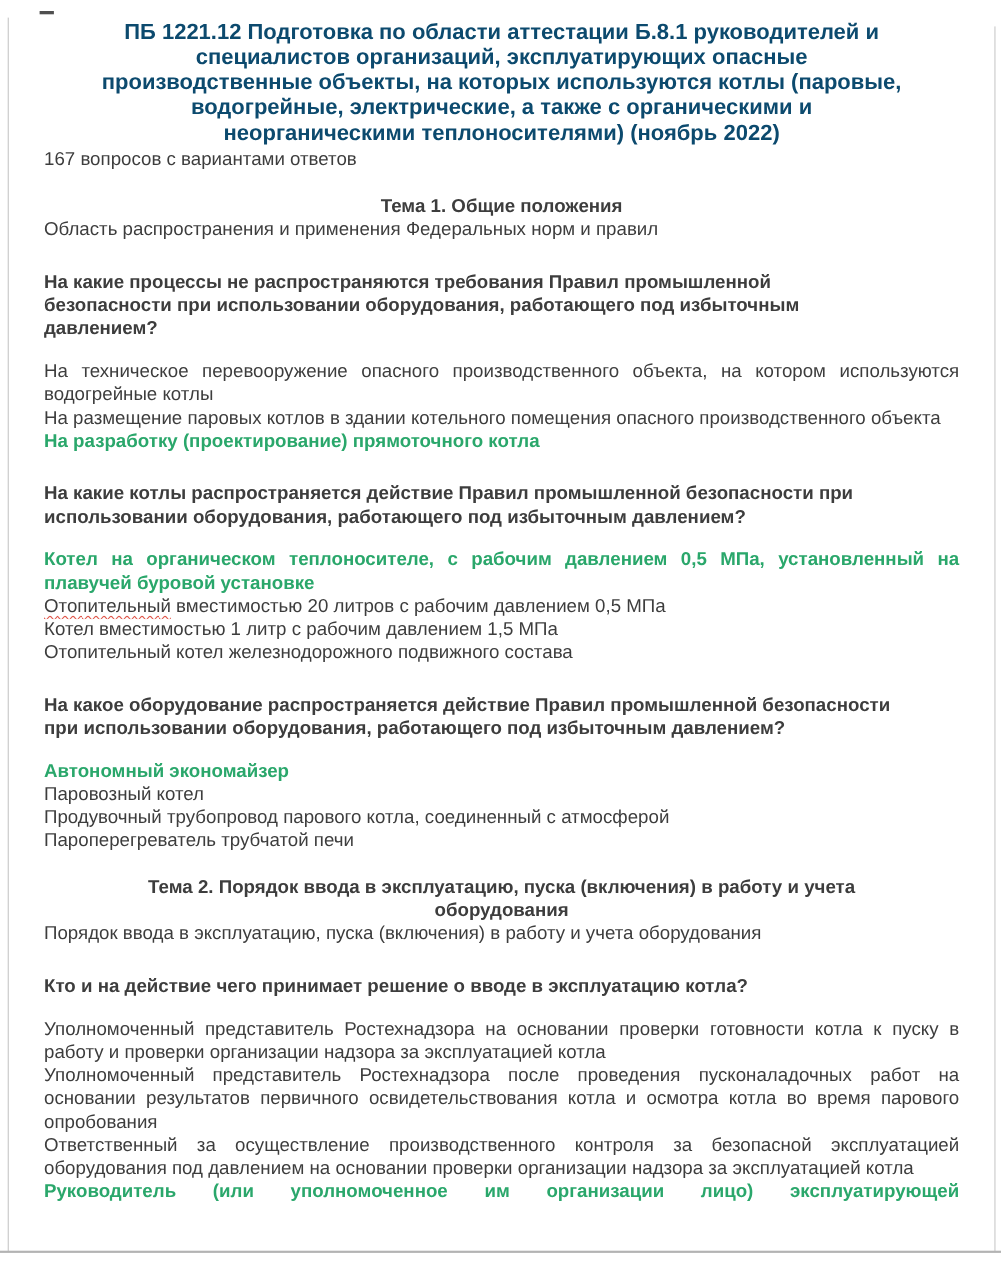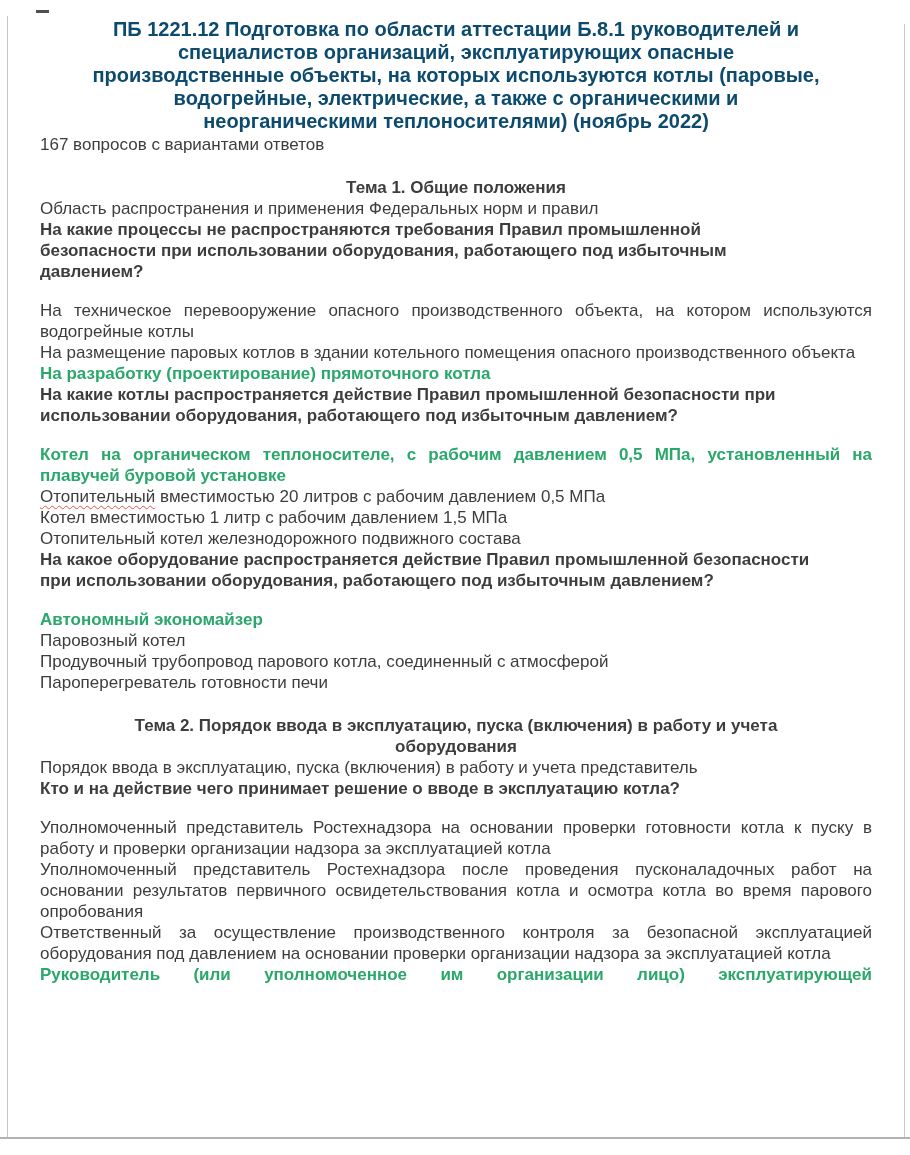--- a/index.html
+++ b/index.html
@@ -60,20 +60,21 @@
   }
   .theme-block { margin-top: 22px; }
   .theme-title {
     font-weight: bold;
     text-align: center;
     white-space: pre-line;
   }
   .theme-sub { text-align: left; }
   .question {
     font-weight: bold;
+    margin-top: 27px;
     white-space: pre-line;
   }
   .answers { margin-top: 18px; }
   .answer { margin: 0; }
   .justify { text-align: justify; }
   .justify-full { text-align: justify; text-align-last: justify; }
   .correct { color: #2aa76b; font-weight: bold; }
   .spellcheck {
     text-decoration: underline;
     text-decoration-style: wavy;
@@ -123,27 +124,27 @@
       <div class="answer">Котел вместимостью 1 литр с рабочим давлением 1,5 МПа</div>
       <div class="answer">Отопительный котел железнодорожного подвижного состава</div>
     </div>
 
     <div class="question">На какое оборудование распространяется действие Правил промышленной безопасности
 при использовании оборудования, работающего под избыточным давлением?</div>
     <div class="answers">
       <div class="answer correct">Автономный экономайзер</div>
       <div class="answer">Паровозный котел</div>
       <div class="answer">Продувочный трубопровод парового котла, соединенный с атмосферой</div>
-      <div class="answer">Пароперегреватель готовности печи</div>
+      <div class="answer">Пароперегреватель трубчатой печи</div>
     </div>
 
     <div class="theme-block">
       <div class="theme-title">Тема 2. Порядок ввода в эксплуатацию, пуска (включения) в работу и учета
 оборудования</div>
-      <div class="theme-sub">Порядок ввода в эксплуатацию, пуска (включения) в работу и учета представитель</div>
+      <div class="theme-sub">Порядок ввода в эксплуатацию, пуска (включения) в работу и учета оборудования</div>
     </div>
 
     <div class="question">Кто и на действие чего принимает решение о вводе в эксплуатацию котла?</div>
     <div class="answers">
       <div class="answer justify">Уполномоченный представитель Ростехнадзора на основании проверки готовности котла к пуску в работу и проверки организации надзора за эксплуатацией котла</div>
       <div class="answer justify">Уполномоченный представитель Ростехнадзора после проведения пусконаладочных работ на основании результатов первичного освидетельствования котла и осмотра котла во время парового опробования</div>
       <div class="answer justify">Ответственный за осуществление производственного контроля за безопасной эксплуатацией оборудования под давлением на основании проверки организации надзора за эксплуатацией котла</div>
       <div class="answer correct justify-full">Руководитель (или уполномоченное им организации лицо) эксплуатирующей</div>
     </div>
 

